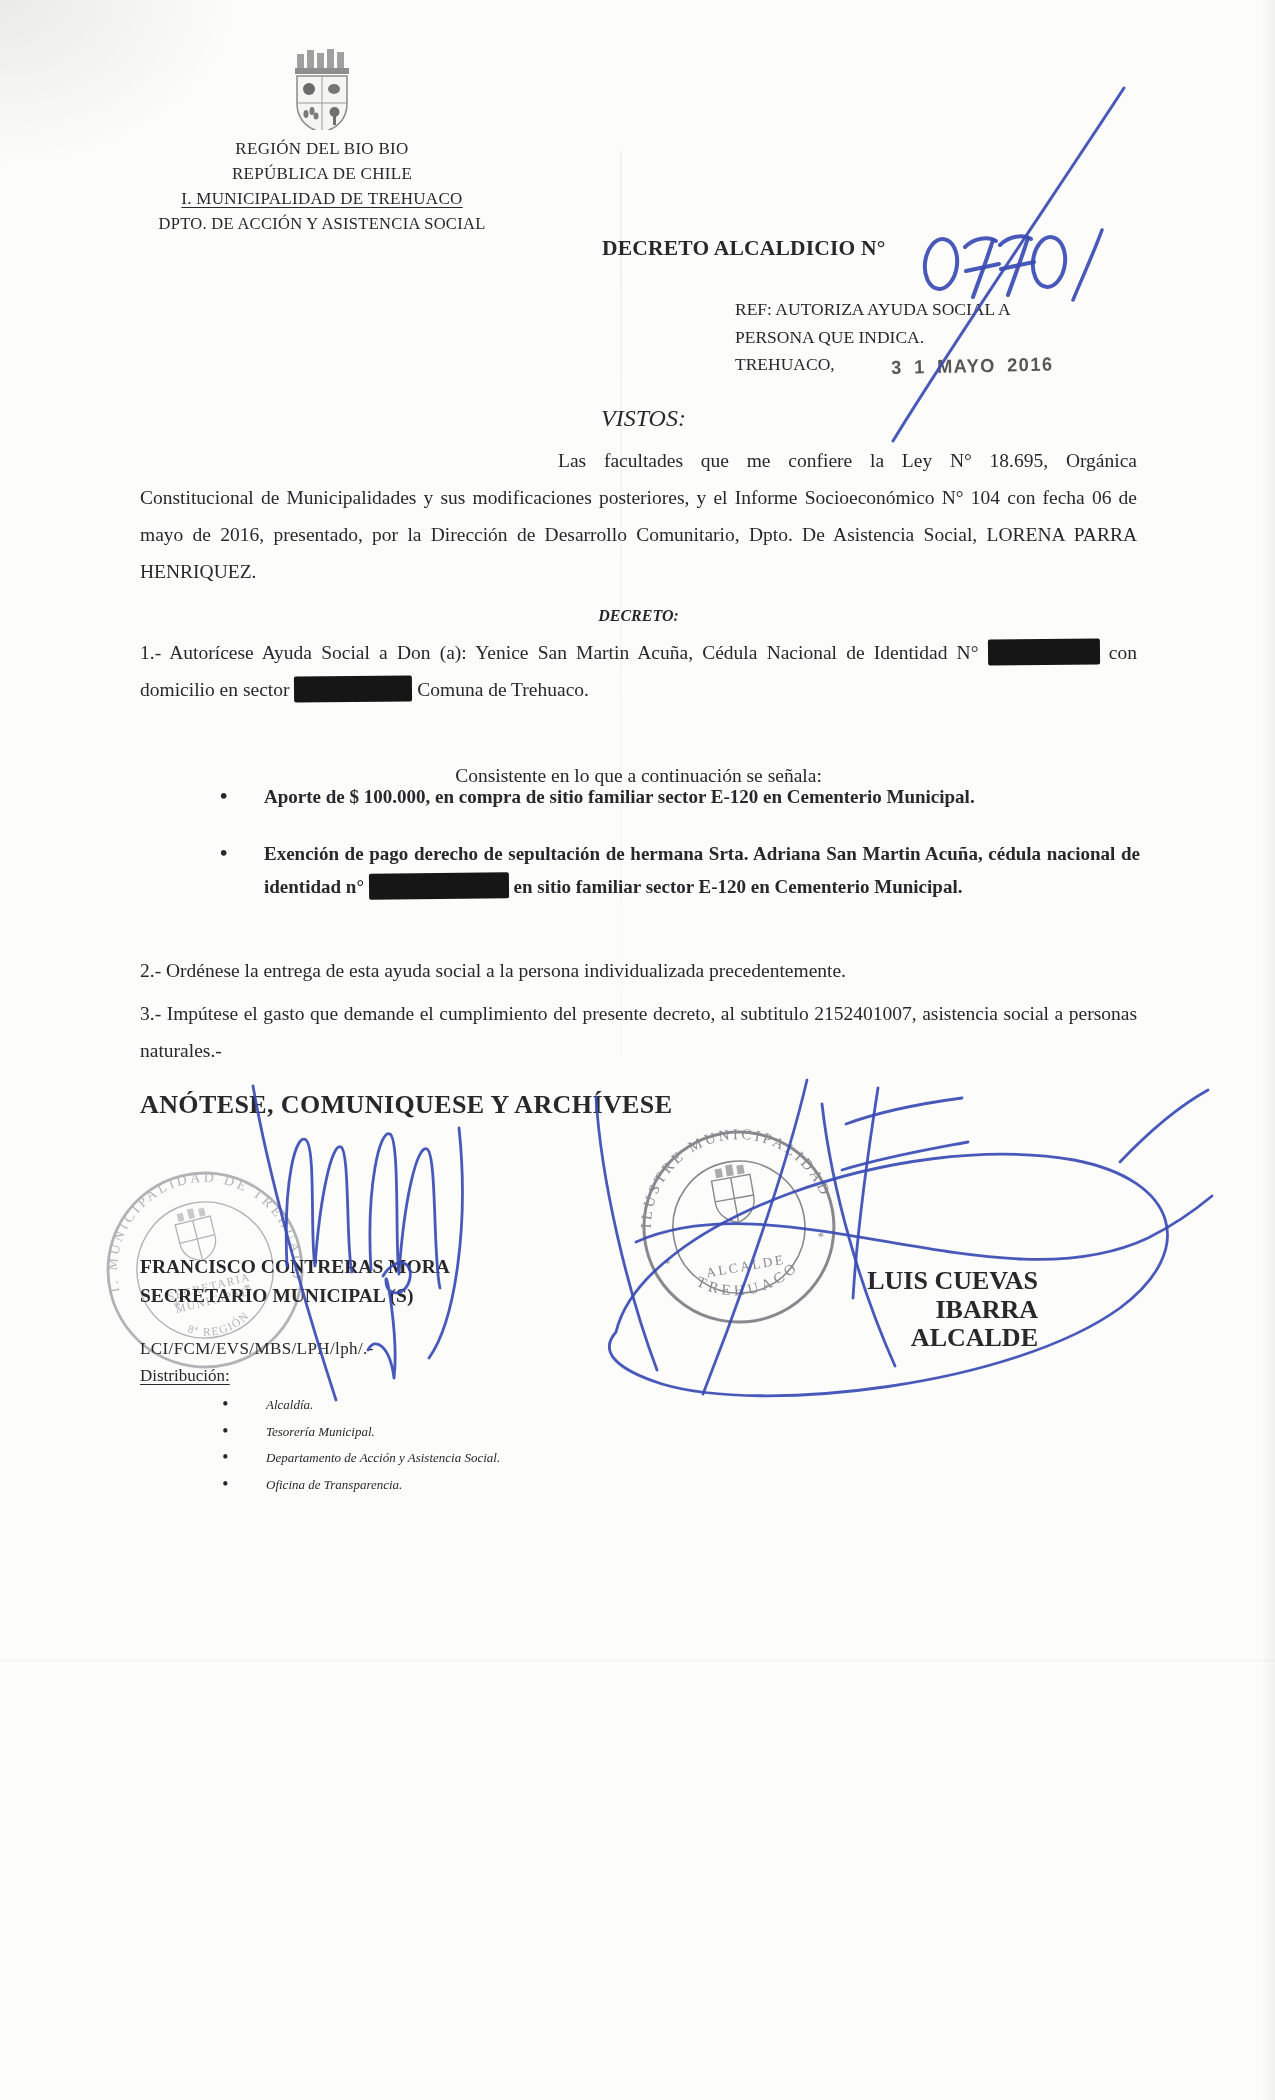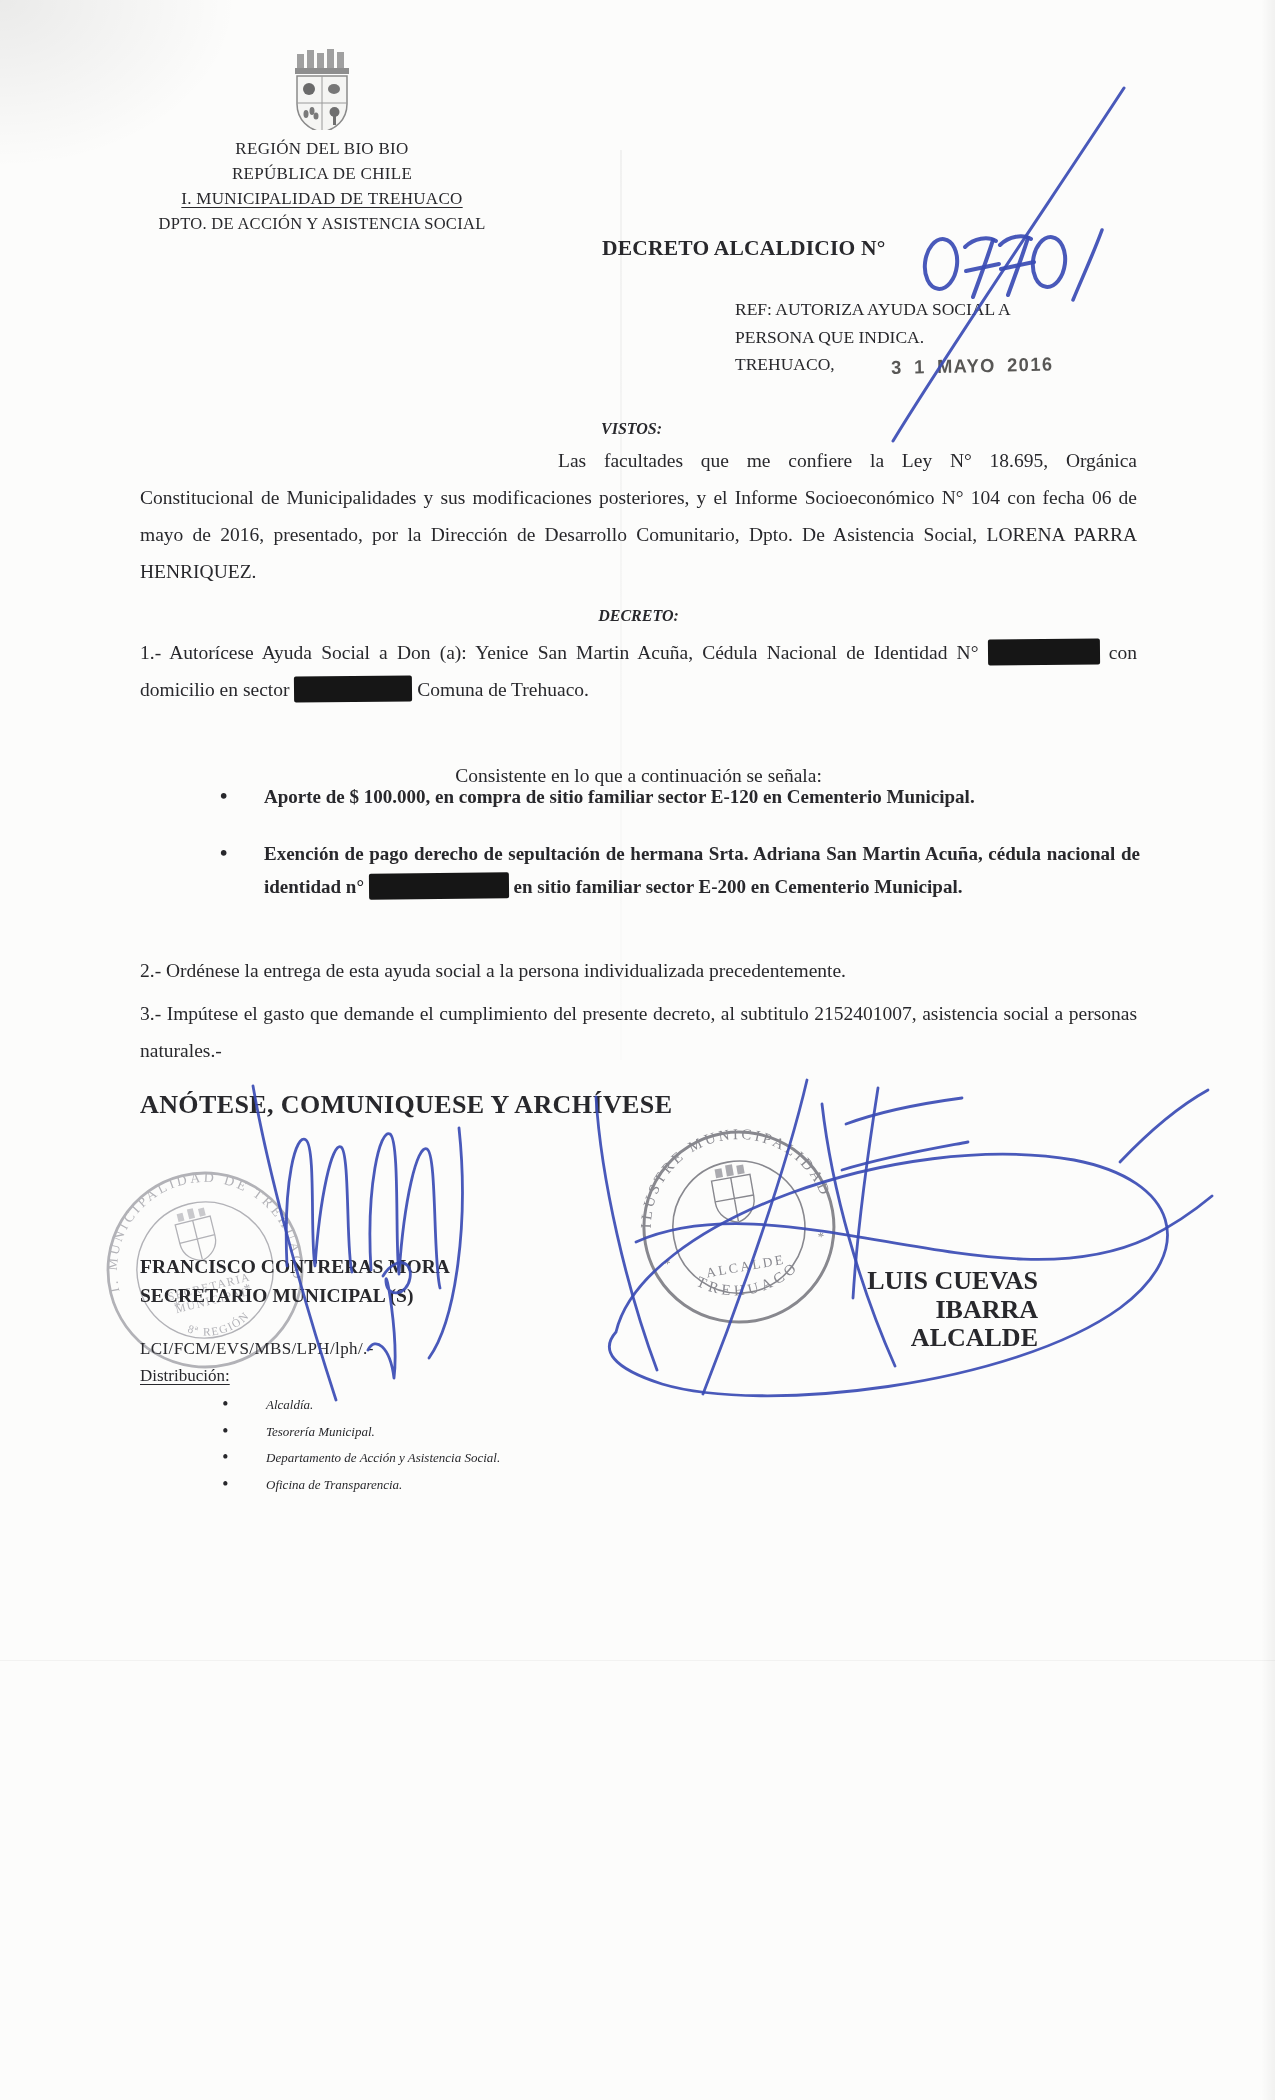--- a/index.html
+++ b/index.html
@@ -26,21 +26,21 @@
 
   .decree-title { position:absolute; left:602px; top:236px; font-size:21.5px;
     font-weight:700; letter-spacing:0.2px; }
 
   .ref-block { position:absolute; left:735px; top:296px; font-size:17.5px; line-height:27.5px; }
   .date-stamp { position:absolute; left:891px; top:357px;
     font-family:"Liberation Sans", sans-serif; font-size:19px; font-weight:700;
     color:#4b4a48; letter-spacing:1.5px; word-spacing:5px;
     transform:rotate(-1.2deg) scaleX(0.96); transform-origin:left top; opacity:0.92; }
 
-  .vistos-h { position:absolute; left:601px; top:420px; font-size:16px; font-weight:700; font-style:italic; }
+  .vistos-h { position:absolute; left:601px; top:405px; font-size:24px; font-weight:400; font-style:italic; }
   .decreto-h { position:absolute; left:140px; top:607px; width:997px; text-align:center;
     font-size:16px; font-weight:700; font-style:italic; }
 
   .body-par { position:absolute; left:140px; width:997px; font-size:19.5px;
     line-height:37px; text-align:justify; }
   .par-vistos { top:442px; text-indent:418px; }
   .par-item1 { top:634px; }
   .par-consistente { top:731px; text-align:center;margin-top:26px; }
   .par-item2 { top:952px; text-align:left; }
   .par-item3 { top:995px; }
@@ -145,21 +145,21 @@
 
   <p class="body-par par-consistente">Consistente en lo que a continuación se señala:</p>
 
   <ul class="bullets">
     <li>
       <span>Aporte de $ 100.000, en compra de sitio familiar sector E-120 en Cementerio Municipal.</span>
     </li>
     <li>
       <span>Exención de pago derecho de sepultación de hermana Srta. Adriana San Martin Acuña, cédula nacional de identidad n°</span>
       <span class="redaction r3"></span>
-      <span>en sitio familiar sector E-200 en Cementerio Municipal.</span>
+      <span>en sitio familiar sector E-120 en Cementerio Municipal.</span>
     </li>
   </ul>
 
   <p class="body-par par-item2">2.- Ordénese la entrega de esta ayuda social a la persona individualizada precedentemente.</p>
   <p class="body-par par-item3">3.- Impútese el gasto que demande el cumplimiento del presente decreto, al subtitulo 2152401007, asistencia social a personas naturales.-</p>
 
   <div class="anotese">ANÓTESE, COMUNIQUESE Y ARCHÍVESE</div>
 
   <svg class="stamp stamp-left" width="210" height="210" viewBox="0 0 210 210">
     <defs>

